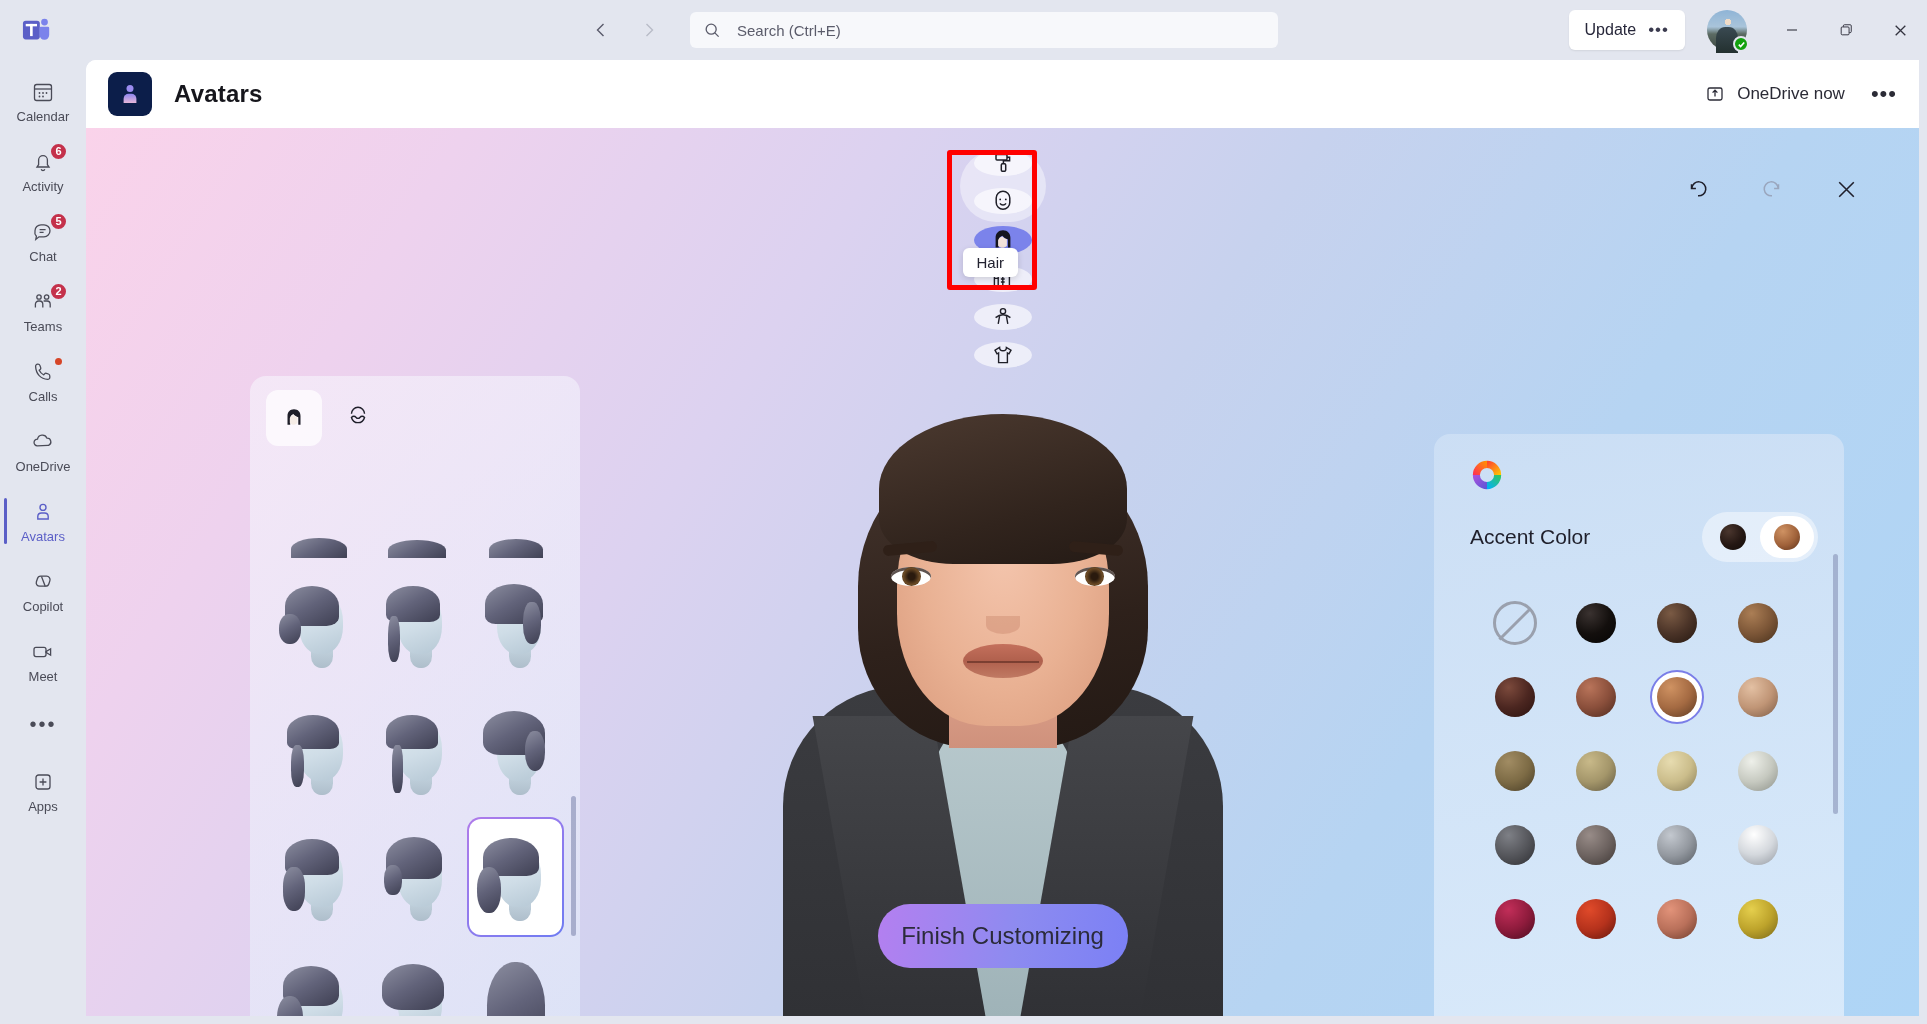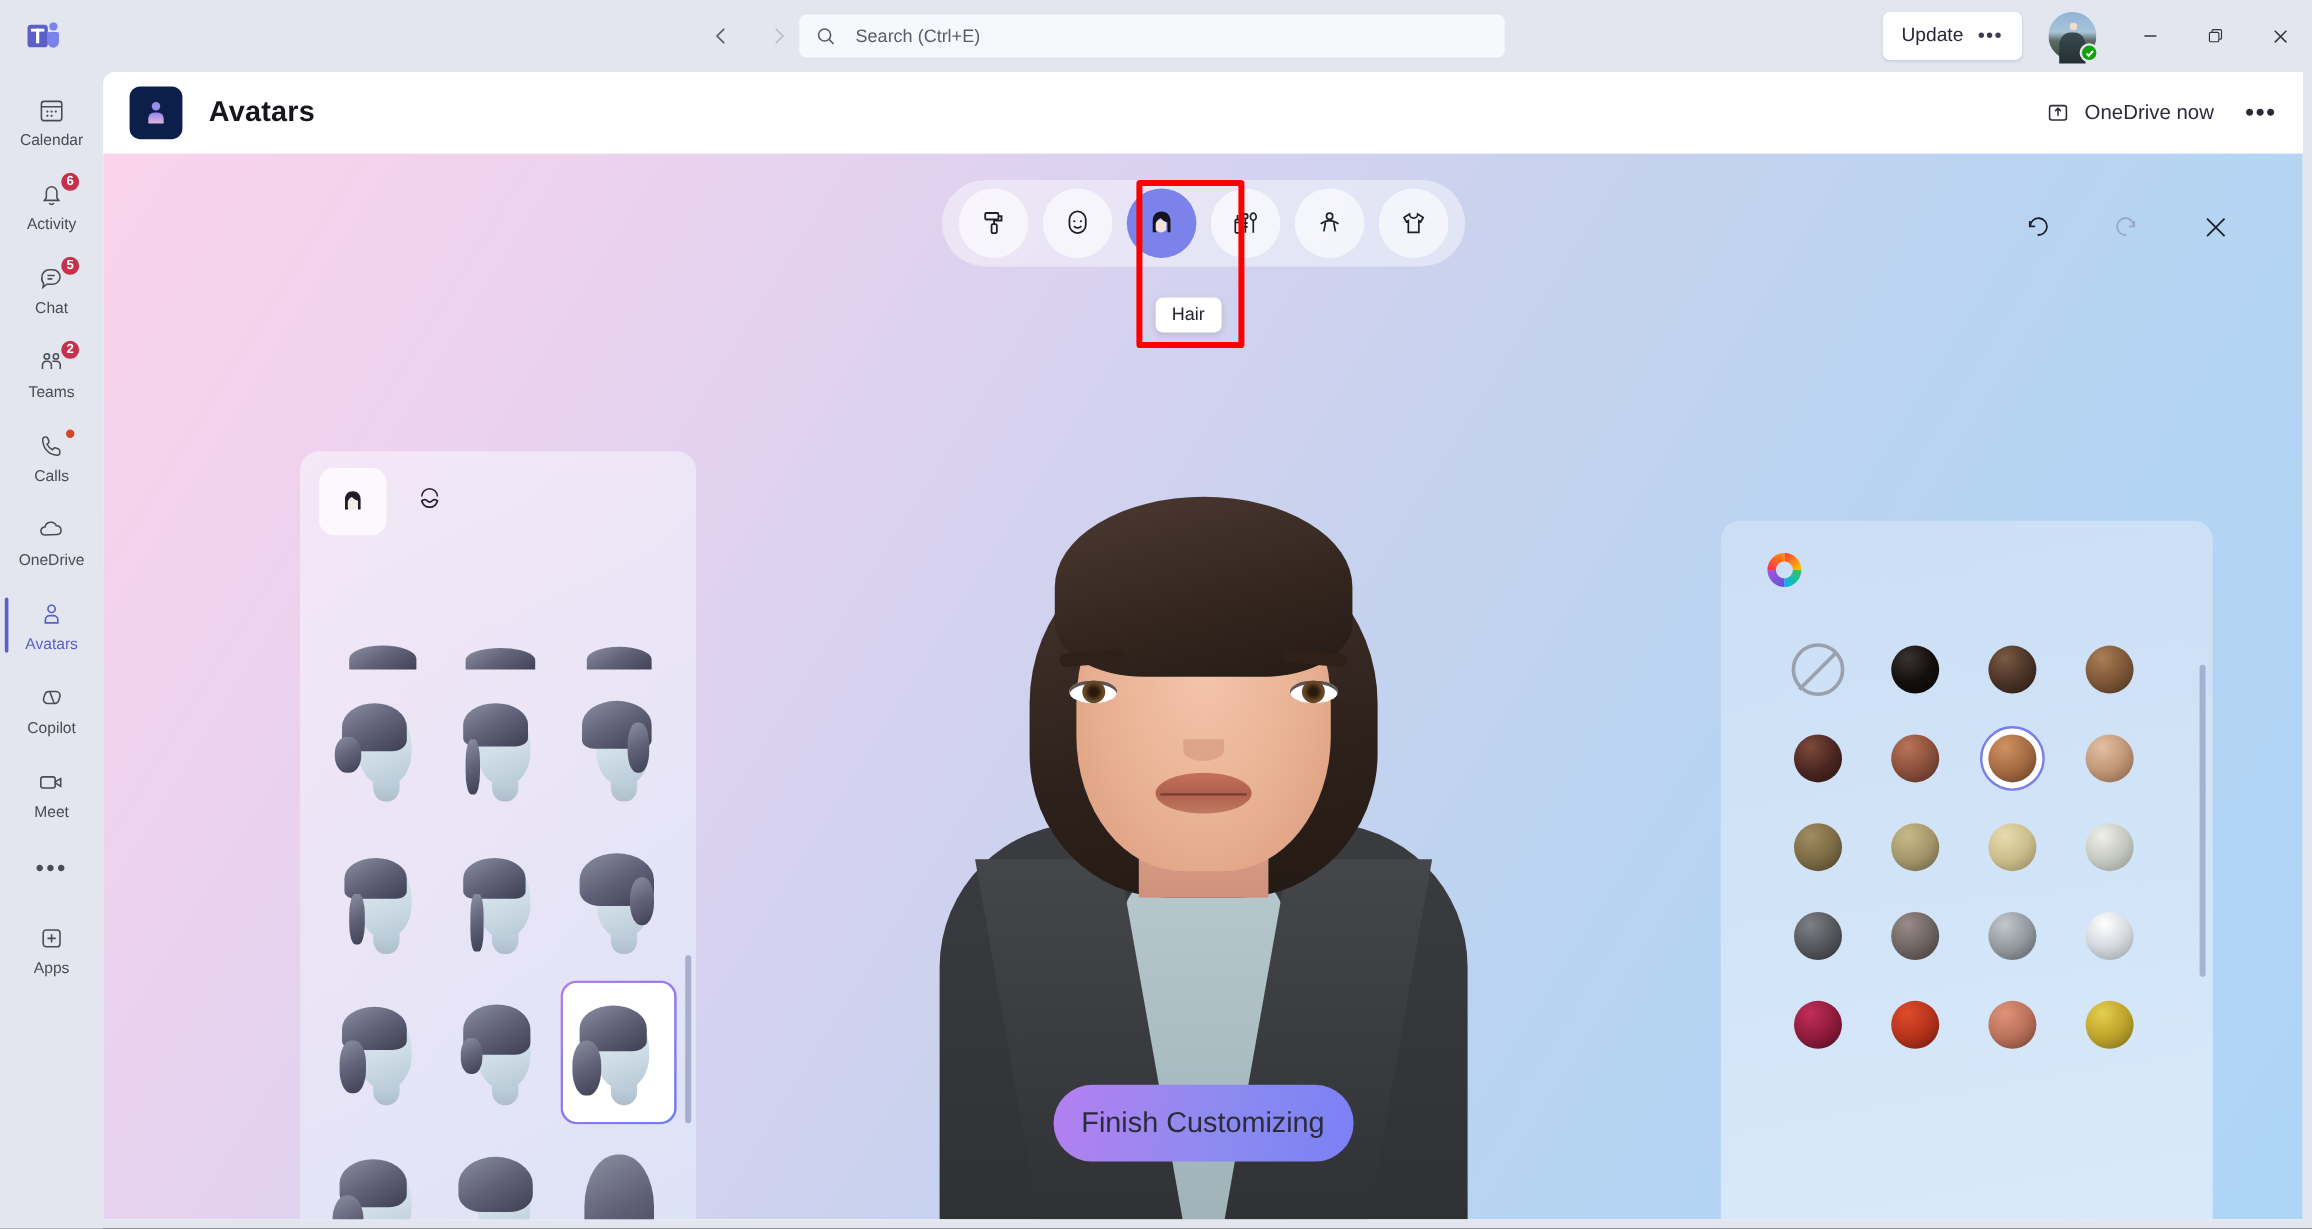--- a/index.html
+++ b/index.html
@@ -28,21 +28,21 @@
   }
   .teams-logo { width: 30px; height: 30px; }
   .tb-nav { display: flex; align-items: center; gap: 14px; margin-left: 510px; }
   .navbtn {
     width: 34px; height: 34px; border-radius: 4px;
     display: flex; align-items: center; justify-content: center;
     color: #595a6b;
   }
   .navbtn.disabled { color: #b8bcc8; }
   .searchbar {
-    width: 588px; height: 36px; 
+    width: 588px; height: 36px; margin-left: 24px;
     background: #f7f8fb; border-radius: 6px;
     display: flex; align-items: center; padding: 0 14px;
     color: #5b5c6b; font-size: 15px;
   }
   .searchbar .sicon { margin-right: 16px; display:flex; color:#5b5c6b; }
   .tb-right {
     margin-left: auto; display: flex; align-items: center; height: 60px;
   }
   .update-btn {
     height: 40px; background: #ffffff; border-radius: 6px;
@@ -143,20 +143,21 @@
         #aed5f6 100%);
   }
 
   
   .cat-bar {
     position: absolute; left: 50%; transform: translateX(-50%); top: 22px;
     height: 72px; border-radius: 36px;
     background: rgba(255,255,255,.42);
     display: flex; align-items: center; gap: 12px;
     padding: 0 14px;
+    flex-direction: column;
   }
   .cat-btn {
     width: 58px; height: 58px; border-radius: 50%;
     background: rgba(255,255,255,.62);
     display: flex; align-items: center; justify-content: center;
     color: #1f1f28;
   }
   .cat-btn.selected { background: #7b83eb; color: #13131c; }
   .cat-highlight {
     position: absolute; left: 50%; top: 0;
@@ -838,20 +839,31 @@
                 <stop offset="0" stop-color="#ff2d55"></stop>
                 <stop offset="1" stop-color="#ff9500"></stop>
               </linearGradient>
           </defs>
           <path d="M18 3a15 15 0 0115 15h-7.5A7.5 7.5 0 0018 10.5z" fill="url(#cw1)"></path>
           <path d="M33 18a15 15 0 01-15 15v-7.5A7.5 7.5 0 0025.5 18z" fill="url(#cw2)"></path>
           <path d="M18 33A15 15 0 013 18h7.5A7.5 7.5 0 0018 25.5z" fill="url(#cw3)"></path>
           <path d="M3 18A15 15 0 0118 3v7.5A7.5 7.5 0 0010.5 18z" fill="url(#cw4)"></path>
         </svg>
 
+        <div class="cp-head">
+          <div class="cp-title">Accent Color</div>
+          <div class="acc-toggle">
+            <div class="acc-opt">
+              <div class="acc-ball" style="background:radial-gradient(circle at 34% 28%, #4a362e 0%, #241713 55%, #120b08 100%)"></div>
+            </div>
+            <div class="acc-opt selected">
+              <div class="acc-ball" style="background:radial-gradient(circle at 34% 28%, #cf9263 0%, #a0623a 55%, #5d3119 100%)"></div>
+            </div>
+          </div>
+        </div>
 
         <div class="swatch-grid">
           <div class="swatch-cell">
               <div class="swatch-none"></div>
             </div>
           <div class="swatch-cell">
               <div class="swatch" style="background:radial-gradient(circle at 34% 26%,#3a3230 0%,#130f0d 52%,#050404 100%)"></div>
             </div>
           <div class="swatch-cell">
               <div class="swatch" style="background:radial-gradient(circle at 34% 26%,#7a5a44 0%,#4a3327 52%,#241710 100%)"></div>

